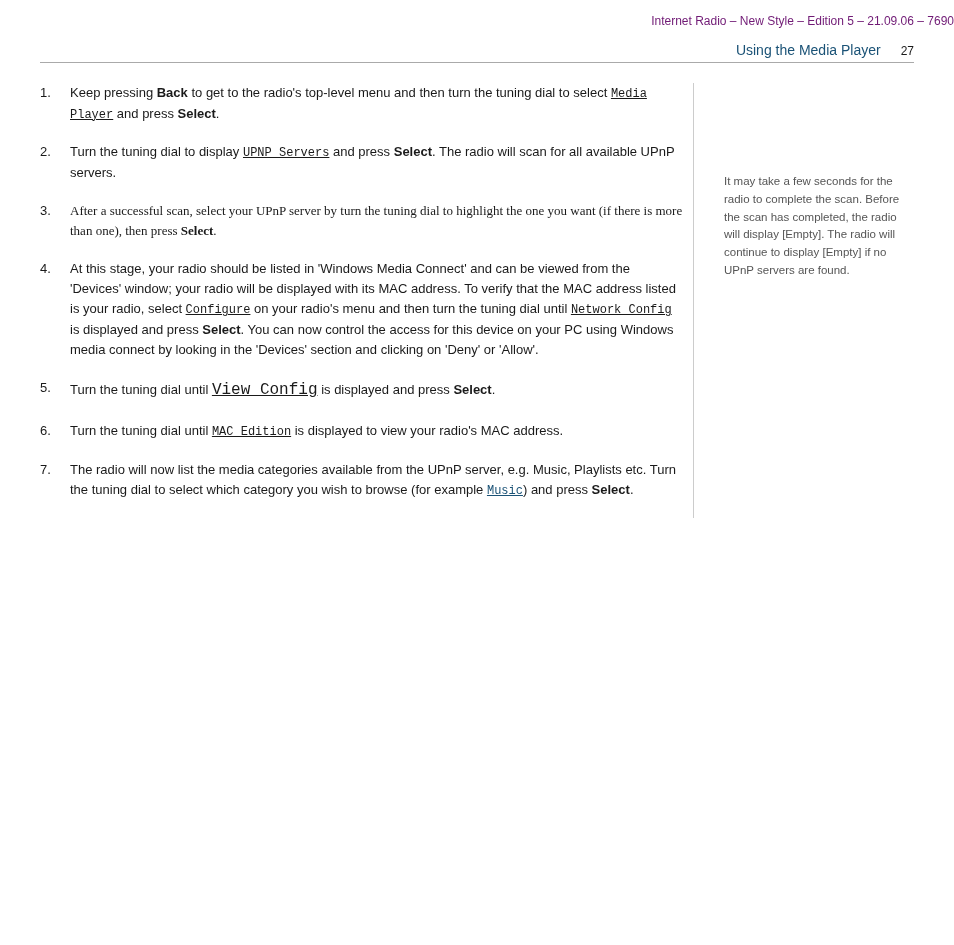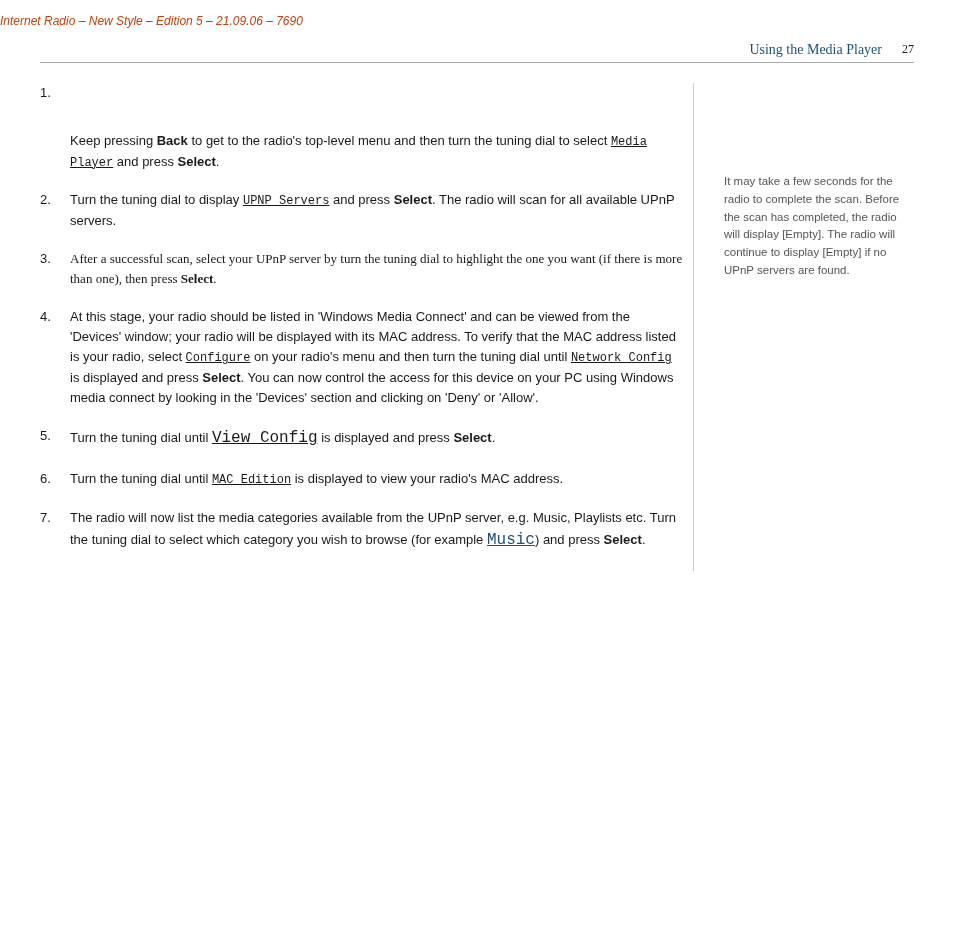--- a/index.html
+++ b/index.html
@@ -15,38 +15,38 @@
       font-family: Arial, sans-serif;
       font-size: 13px;
       color: #1a1a1a;
       overflow: hidden;
     }
   </style>
 </head>
 <body>
 
 <div>
-  <p style="text-align:left; font-size:12px; color:#c2410c; padding: 14px 0 10px 0; font-style: italic;">Internet Radio – New Style – Edition 5 – 21.09.06 – 7690</p>
+  <p style="text-align:right; font-size:12px; color:#701a75; padding: 14px 0 10px 0;">Internet Radio – New Style – Edition 5 – 21.09.06 – 7690</p>
 </div>
 
-<div style="display:flex; justify-content:flex-end; align-items:flex-start; padding: 4px 40px 4px 24px; font-family: Liberation Serif, serif;">
+<div style="display:flex; justify-content:flex-end; align-items:flex-end; padding: 4px 40px 4px 24px;">
   <span style="color:#1a5276; font-size:14px; margin-right:20px;">Using the Media Player</span>
   <span style="font-size:12px; color:#1a1a1a;">27</span>
 </div>
 
 <hr style="border:none; border-top:1px solid #aaa; margin:0 40px 0 40px;">
 
 <div style="display:flex; padding:20px 40px 20px 40px; gap:20px;">
 
   <div style="flex:1; padding-right:10px; border-right:1px solid #ccc;">
     <ol style="list-style:none; padding:0; margin:0;">
 
       <li style="display:flex; margin-bottom:18px; line-height:1.55; font-size:13px;">
         <span style="min-width:30px; font-size:13px;">1.</span>
-        <span style="flex:1;margin-top:48px;">Keep pressing <strong>Back</strong> to get to the radio's top-level menu and then turn the tuning dial to select <span style="font-family:'Courier New',Courier,monospace; font-size:12px; text-decoration:underline;">Media Player</span> and press <strong>Select</strong>.</span>
+        <span style="flex:1;">Keep pressing <strong>Back</strong> to get to the radio's top-level menu and then turn the tuning dial to select <span style="font-family:'Courier New',Courier,monospace; font-size:12px; text-decoration:underline;">Media Player</span> and press <strong>Select</strong>.</span>
       </li>
 
       <li style="display:flex; margin-bottom:18px; line-height:1.55; font-size:13px;">
         <span style="min-width:30px;">2.</span>
         <span style="flex:1;">Turn the tuning dial to display <span style="font-family:Liberation Mono, monospace; font-size:12px; text-decoration:underline;">UPNP Servers</span> and press <strong>Select</strong>. The radio will scan for all available UPnP servers.</span>
       </li>
 
       <li style="display:flex; margin-bottom:18px; line-height:1.55; font-size:13px;">
         <span style="min-width:30px;">3.</span>
         <span style="flex:1;font-family:Liberation Serif, serif;">After a successful scan, select your UPnP server by turn the tuning dial to highlight the one you want (if there is more than one), then press <strong>Select</strong>.</span>
@@ -62,21 +62,21 @@
         <span style="flex:1;">Turn the tuning dial until <span style="font-family:'Courier New',Courier,monospace; font-size:16px; text-decoration:underline;">View Config</span> is displayed and press <strong>Select</strong>.</span>
       </li>
 
       <li style="display:flex; margin-bottom:18px; line-height:1.55; font-size:13px;">
         <span style="min-width:30px;">6.</span>
         <span style="flex:1;">Turn the tuning dial until <span style="font-family:'Courier New',Courier,monospace; font-size:12px; text-decoration:underline;">MAC Edition</span> is displayed to view your radio's MAC address.</span>
       </li>
 
       <li style="display:flex; margin-bottom:18px; line-height:1.55; font-size:13px;">
         <span style="min-width:30px;">7.</span>
-        <span style="flex:1;">The radio will now list the media categories available from the UPnP server, e.g. Music, Playlists etc. Turn the tuning dial to select which category you wish to browse (for example <span style="font-family:'Courier New',Courier,monospace; font-size:16px; text-decoration:underline; color:#1a5276;">Music</span>) and press <strong>Select</strong>.</span>
+        <span style="flex:1;">The radio will now list the media categories available from the UPnP server, e.g. Music, Playlists etc. Turn the tuning dial to select which category you wish to browse (for example <span style="font-family:'Courier New',Courier,monospace; font-size:12px; text-decoration:underline; color:#1a5276;">Music</span>) and press <strong>Select</strong>.</span>
       </li>
 
     </ol>
   </div>
 
   <div style="width:200px; padding-left:10px;">
     <p style="font-size:11.5px; color:#555; line-height:1.55; margin-top:90px;">It may take a few seconds for the radio to complete the scan. Before the scan has completed, the radio will display [Empty]. The radio will continue to display [Empty] if no UPnP servers are found.</p>
   </div>
 
 </div>

